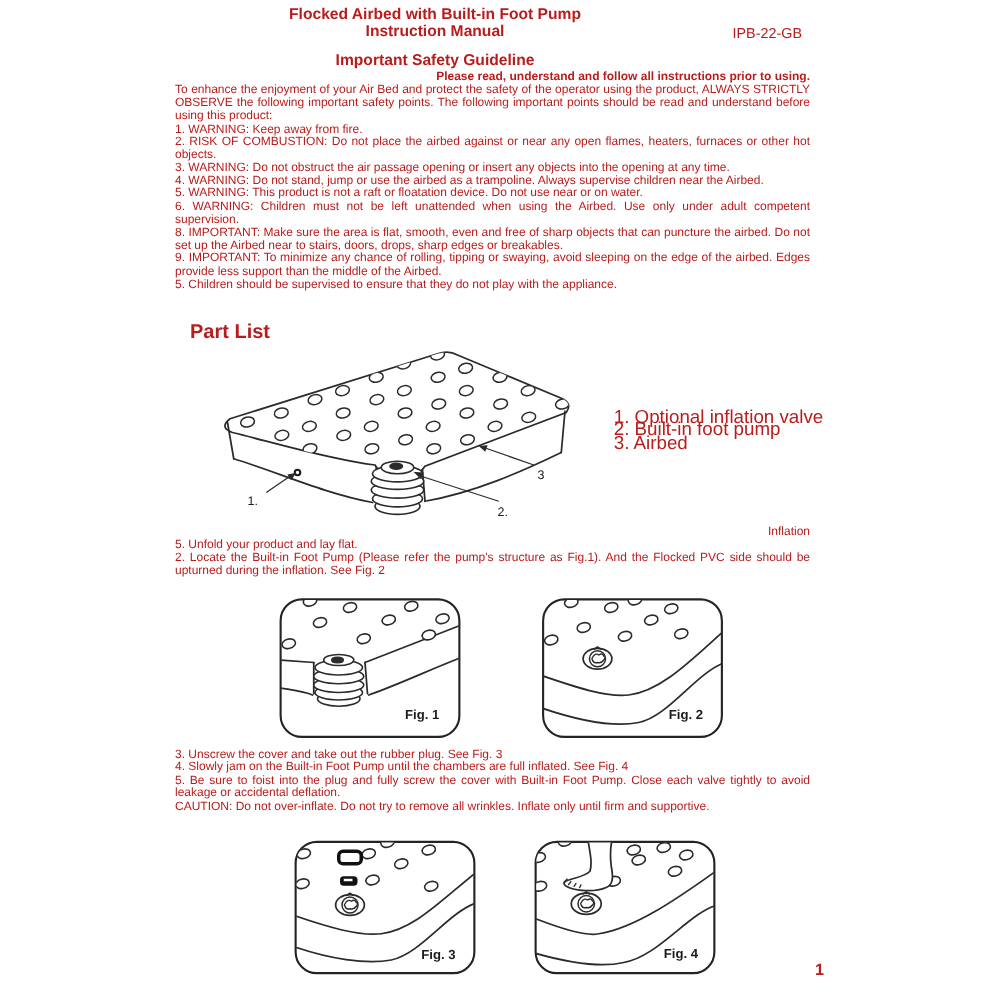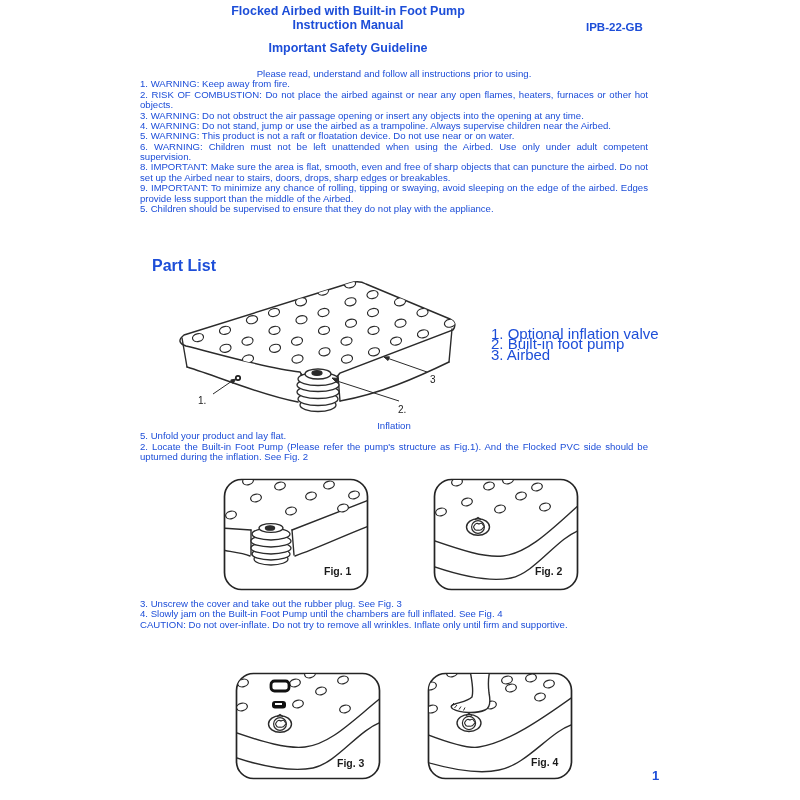--- a/index.html
+++ b/index.html
@@ -1,24 +1,24 @@
 <!DOCTYPE html>
 <html><head>
 <meta charset="utf-8">
 <style>
   html,body{margin:0;padding:0;background:#ffffff;}
   .page{position:relative;width:800px;height:800px;background:#fff;overflow:hidden;
-        font-family:"Liberation Sans","DejaVu Sans",sans-serif;color:#1d4ed8;border-radius:29px;}
+        font-family:"Liberation Sans","DejaVu Sans",sans-serif;color:#b91c1c;border-radius:29px;}
   .abs{position:absolute;}
   .center-col{left:140px;width:416px;text-align:center;}
   .h1{font-size:12.5px;font-weight:bold;line-height:14px;}
-  .model{font-size:11.5px;font-weight:bold;}
+  .model{font-size:11.5px;font-weight:normal;}
   .body-col{left:140px;width:508px;font-size:9.6px;line-height:10.38px;}
   .body-col div{text-align:justify;}
-  .body-col .lead{font-weight:normal;text-align:center;margin-top:12px;}
+  .body-col .lead{font-weight:bold;text-align:right;}
   .heading-sm{font-size:16px;font-weight:bold;}
   .plist{left:491px;width:200px;font-size:15px;line-height:10.3px;}
   .pageno{font-size:13px;font-weight:bold;}
   svg{position:absolute;}
   svg .ln{fill:none;stroke:#2b2b2b;stroke-width:1.4;stroke-linecap:round;}
   svg .fillw{fill:#fff;stroke:#2b2b2b;stroke-width:1.4;}
   svg text{font-family:"Liberation Sans","DejaVu Sans",sans-serif;fill:#1b1b1b;}
   svg .cap{font-size:10.5px;font-weight:bold;}
   svg .lbl{font-size:10px;}
   svg .box{fill:#fff;stroke:#242424;stroke-width:1.7;}
@@ -28,20 +28,21 @@
 
 <div class="page">
 
   <div class="abs center-col h1" style="top:4px;">Flocked Airbed with Built-in Foot Pump</div>
   <div class="abs center-col h1" style="top:18px;">Instruction Manual</div>
   <div class="abs model" style="left:586px;top:21px;">IPB-22-GB</div>
   <div class="abs center-col h1" style="top:41px;">Important Safety Guideline</div>
 
   <div class="abs body-col" style="top:57px;">
     <div class="lead">Please read, understand and follow all instructions prior to using.</div>
+    <div>To enhance the enjoyment of your Air Bed and protect the safety of the operator using the product, ALWAYS STRICTLY OBSERVE the following important safety points. The following important points should be read and understand before using this product:</div>
     <div>1. WARNING: Keep away from fire.</div>
     <div>2. RISK OF COMBUSTION: Do not place the airbed against or near any open flames, heaters, furnaces or other hot objects.</div>
     <div>3. WARNING: Do not obstruct the air passage opening or insert any objects into the opening at any time.</div>
     <div>4. WARNING: Do not stand, jump or use the airbed as a trampoline. Always supervise children near the Airbed.</div>
     <div>5. WARNING: This product is not a raft or floatation device. Do not use near or on water.</div>
     <div>6. WARNING: Children must not be left unattended when using the Airbed. Use only under adult competent supervision.</div>
     <div>8. IMPORTANT:  Make sure the area is flat, smooth, even and free of sharp objects that can puncture the airbed. Do not set up the Airbed near to stairs, doors, drops, sharp edges or breakables.</div>
     <div>9. IMPORTANT:  To minimize any chance of rolling, tipping or swaying, avoid sleeping on the edge of the airbed. Edges provide less support than the middle of the Airbed.</div>
     <div>5. Children should be supervised to ensure that they do not play with the appliance.</div>
   </div>
@@ -124,21 +125,21 @@
     <text class="lbl" x="270" y="110">3</text>
   </svg>
 
   <div class="abs plist" style="top:329px;">
     <div>1. Optional inflation valve</div>
     <div>2. Built-in foot pump</div>
     <div>3. Airbed</div>
   </div>
 
   <div class="abs body-col" style="top:421px;">
-    <div style="text-align:center">Inflation</div>
+    <div style="text-align:right">Inflation</div>
     <div>5.  Unfold your product and lay flat.</div>
     <div>2.  Locate the Built-in Foot Pump (Please refer the pump's structure as Fig.1).  And the Flocked PVC side should be upturned during the inflation. See Fig. 2</div>
   </div>
 
   <svg style="left:223px;top:478px;" width="146" height="113" viewBox="0 0 146 113">
     <defs>
         <clipPath id="f1c">
           <rect x="2" y="2" width="142" height="109" rx="16"></rect>
         </clipPath>
       </defs>
@@ -201,20 +202,21 @@
         <path d="M41,48 q2,-4 5,-2 q3,-2 4,1 q2,1 0,3 q-2,3 -5,2 q-3,1 -4,-2 q-1,-1 0,-2 Z" stroke-width="1.1"></path>
         <path d="M42,41.5 l3,-2 l3,2" fill="none" stroke-width="1.1"></path>
       </g>
       <text class="cap" x="102" y="97">Fig. 2</text>
     </g>
   </svg>
 
   <div class="abs body-col" style="top:599px;">
     <div>3.  Unscrew the cover and take out the rubber plug. See Fig. 3</div>
     <div>4.  Slowly jam on the Built-in Foot Pump until the chambers are full inflated. See Fig. 4</div>
+    <div>5.  Be sure to foist into the plug and fully screw the cover with Built-in Foot Pump. Close each valve tightly to avoid leakage or accidental deflation.</div>
     <div>CAUTION:  Do not over-inflate. Do not try to remove all wrinkles. Inflate only until firm and supportive.</div>
   </div>
 
   <svg style="left:235px;top:672px;" width="146" height="108" viewBox="0 0 146 108">
     <defs>
         <clipPath id="f3c">
           <rect x="2" y="2" width="142" height="104" rx="16"></rect>
         </clipPath>
       </defs>
     <rect class="box" x="1.5" y="1.5" width="143" height="105" rx="17"></rect>

